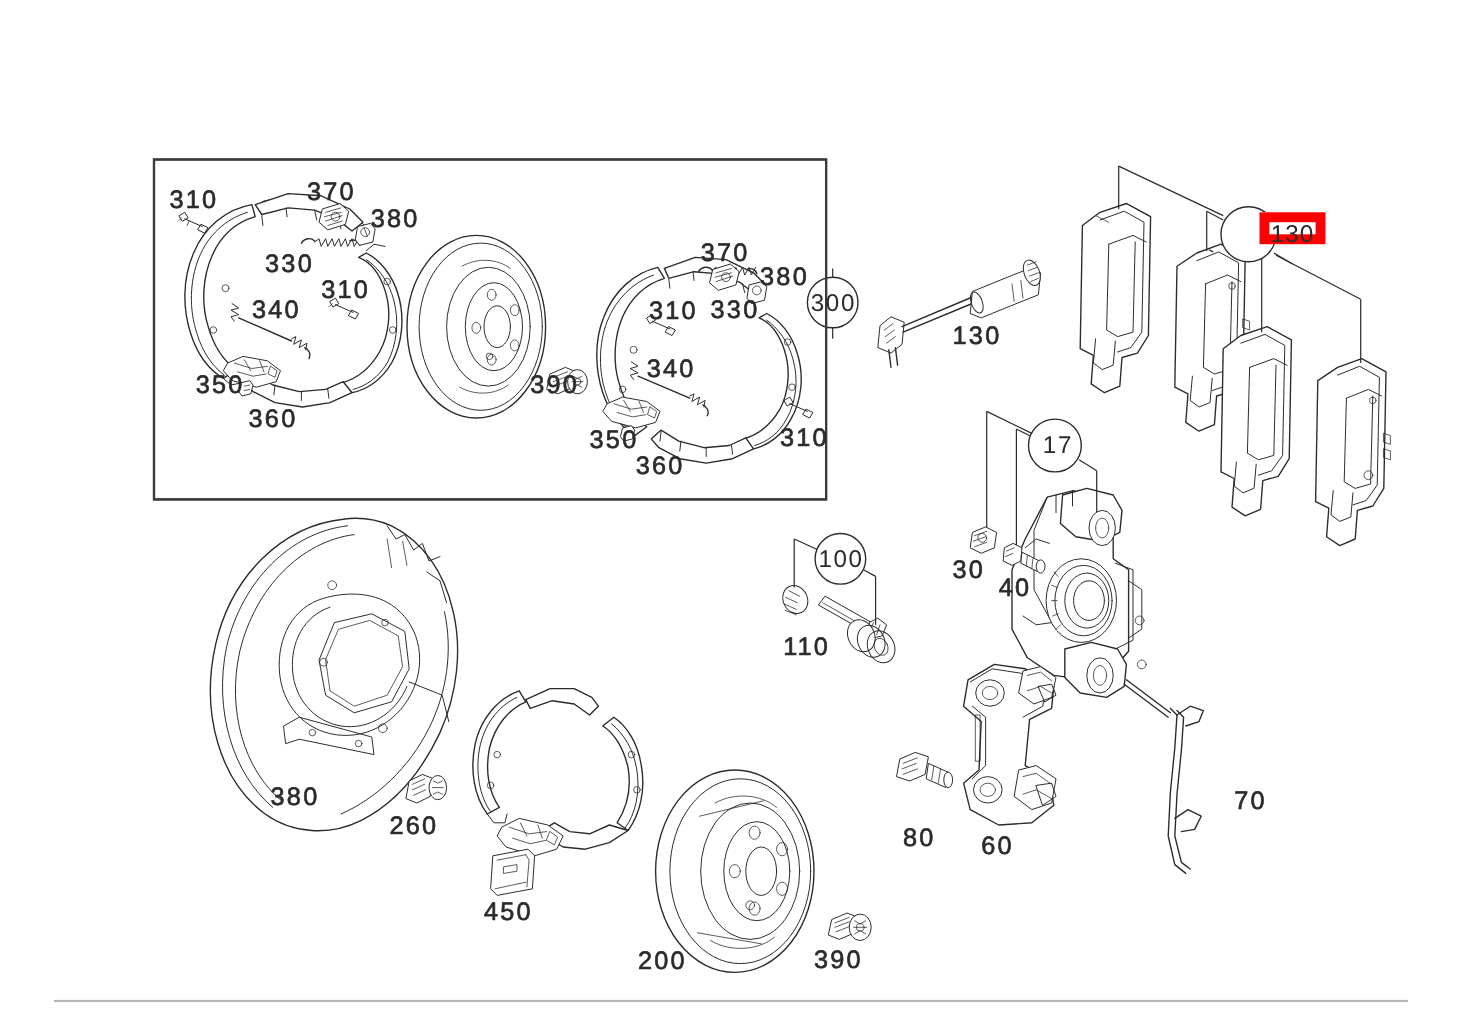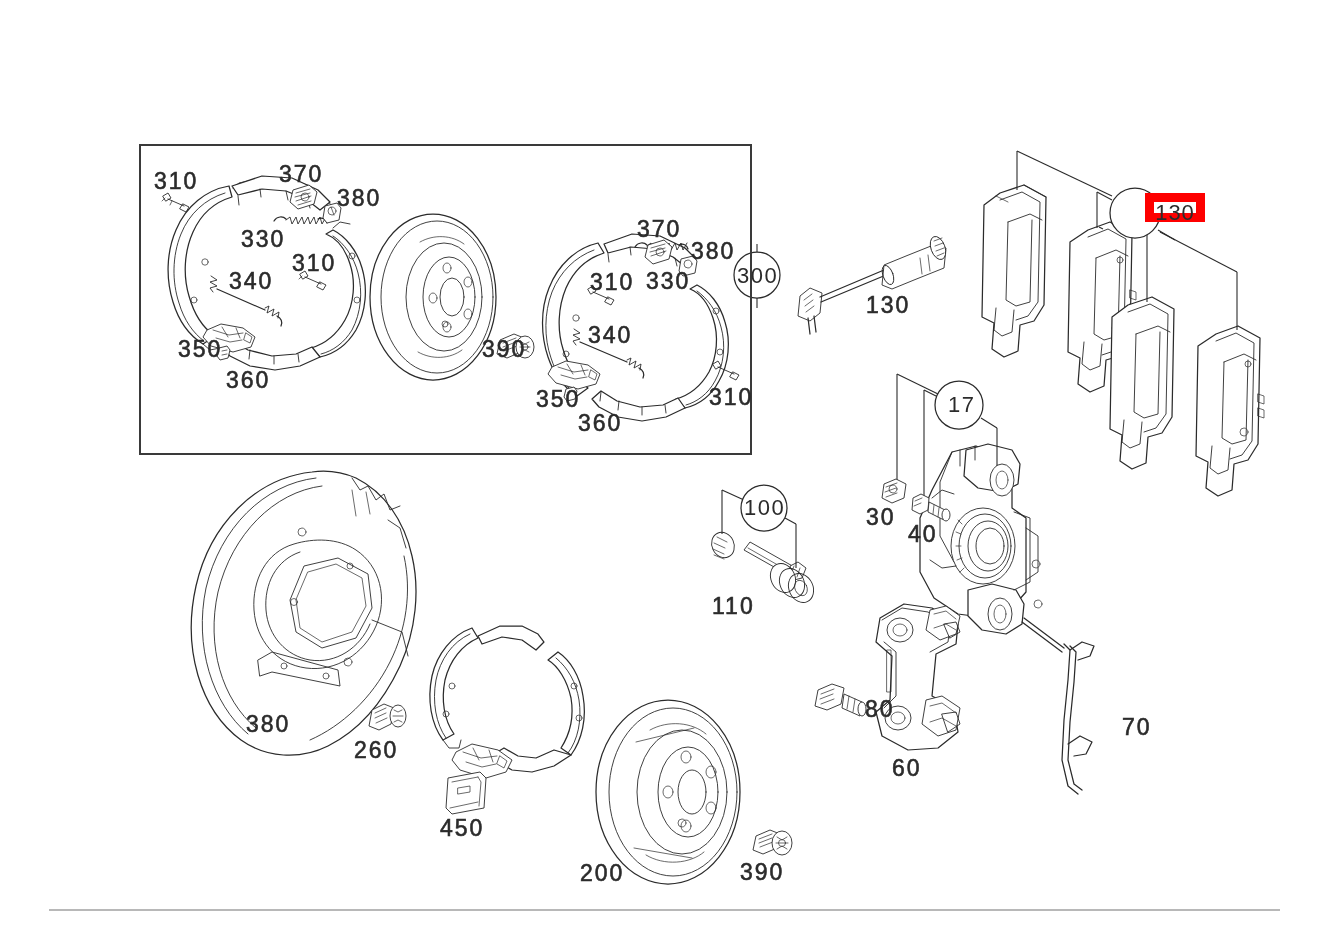--- a/index.html
+++ b/index.html
@@ -502,27 +502,27 @@
   <div class="part-label" style="left:691px; top:240px;">380</div>
   <div class="part-label" style="left:590px; top:271px;">310</div>
   <div class="part-label" style="left:646px; top:270px;">330</div>
   <div class="part-label" style="left:588px; top:324px;">340</div>
   <div class="part-label" style="left:536px; top:388px;">350</div>
   <div class="part-label" style="left:578px; top:412px;">360</div>
   <div class="part-label" style="left:709px; top:386px;">310</div>
   <div class="part-label" style="left:866px; top:294px;">130</div>
   <div class="part-label" style="left:866px; top:506px;">30</div>
   <div class="part-label" style="left:908px; top:523px;">40</div>
-  <div class="part-label" style="left:712px; top:595px;text-align:center;">110</div>
+  <div class="part-label" style="left:712px; top:576px;text-align:center;">110</div>
   <div class="part-label" style="left:246px; top:713px;">380</div>
   <div class="part-label" style="left:354px; top:729px;margin-top:10px;">260</div>
   <div class="part-label" style="left:440px; top:817px;">450</div>
   <div class="part-label" style="left:580px; top:862px;">200</div>
   <div class="part-label" style="left:740px; top:861px;">390</div>
-  <div class="part-label" style="left:821px; top:698px;margin-left:44px;">80</div>
+  <div class="part-label" style="left:821px; top:750px;">80</div>
   <div class="part-label" style="left:892px; top:757px;">60</div>
   <div class="part-label" style="left:1091px; top:716px;margin-left:31px;">70</div>
 
   <div class="callout-num" style="left:737px; top:265px;">300</div>
   <div class="callout-num" style="left:948px; top:394px;">17</div>
   <div class="callout-num" style="left:744px; top:497px;">100</div>
 
   <div class="highlight-box" style="left:1105px; top:193px; width:60px; height:29px;margin-left:40px;">
     <div class="callout-num" style="line-height:22px; padding-top:0px; letter-spacing:1px;">130</div>
   </div>

